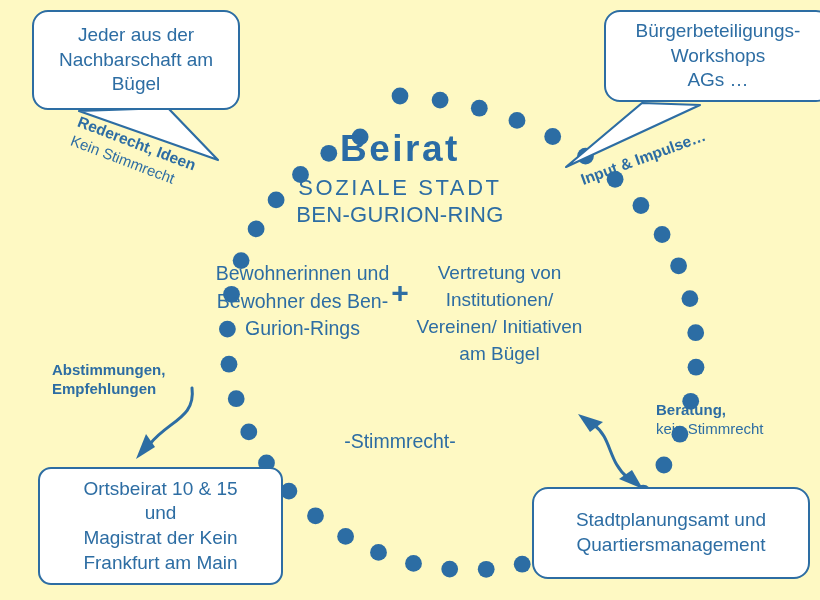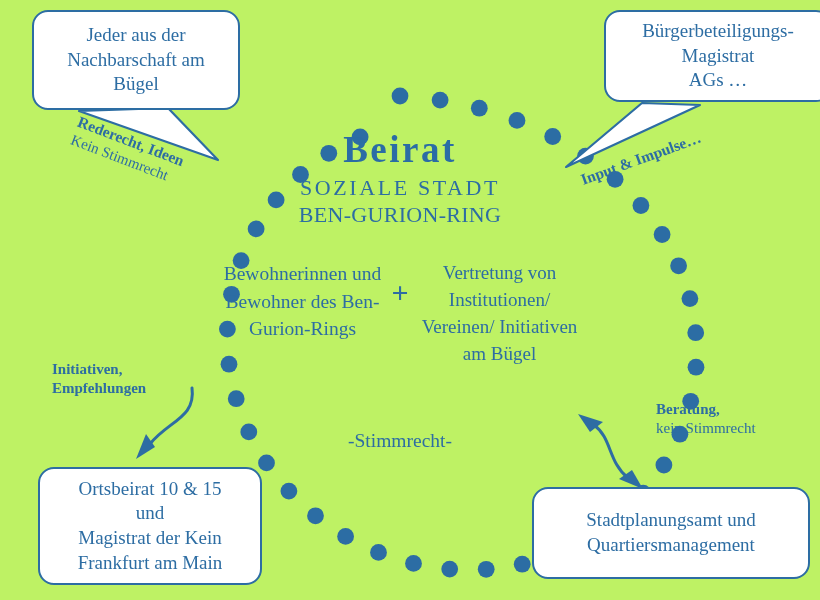--- a/index.html
+++ b/index.html
@@ -4,23 +4,23 @@
 <style>
   html, body {
     margin: 0;
     padding: 0;
     background: #ffffff;
   }
   #canvas {
     position: relative;
     width: 820px;
     height: 600px;
-    background: #bef264;
+    background: #fef9c3;
     overflow: hidden;
-    font-family: Liberation Serif, serif;
+    font-family: Liberation Sans, sans-serif;
   }
   #vector-layer {
     position: absolute;
     left: 0;
     top: 0;
     width: 820px;
     height: 600px;
     pointer-events: none;
   }
 
@@ -38,21 +38,21 @@
     text-align: center;
     line-height: 1.30;
     font-size: 19px;
     padding: 6px 10px;
   }
   .box .lines { width: 100%; }
   .box .ln { display: block; white-space: nowrap; }
 
   #bubble-neighbourhood { left: 32px;  top: 10px;  width: 208px; height: 100px; }
   #bubble-participation { left: 604px; top: 10px;  width: 228px; height: 92px; }
-  #box-local-council    { left: 38px;  top: 467px; width: 224px; height: 118px; }
+  #box-local-council    { left: 38px;  top: 467px; width: 245px; height: 118px; border-radius: 13px; }
   #box-city-planning    { left: 532px; top: 487px; width: 278px; height: 92px; }
 
   
   .ring-text {
     position: absolute;
     color: #2d6da3;
     text-align: center;
   }
   #ring-title {
     left: 260px; top: 128px; width: 280px;
@@ -199,21 +199,21 @@
     <span class="lines">
       <span class="ln">Jeder aus der</span>
       <span class="ln">Nachbarschaft am</span>
       <span class="ln">Bügel</span>
     </span>
   </div>
 
   <div class="box" id="bubble-participation">
     <span class="lines">
       <span class="ln">Bürgerbeteiligungs-</span>
-      <span class="ln">Magistrat</span>
+      <span class="ln">Workshops</span>
       <span class="ln">AGs …</span>
     </span>
   </div>
 
   <div class="box" id="box-local-council">
     <span class="lines">
       <span class="ln">Ortsbeirat 10 &amp; 15</span>
       <span class="ln">und</span>
       <span class="ln">Magistrat der Kein</span>
       <span class="ln">Frankfurt am Main</span>
@@ -254,21 +254,21 @@
   <div class="annot" id="annot-speech-rights">
     <span class="strong">Rederecht, Ideen</span>
     <span class="light">Kein Stimmrecht</span>
   </div>
 
   <div class="annot" id="annot-input-impulse">
     <span class="strong">Input &amp; Impulse…</span>
   </div>
 
   <div class="annot" id="annot-votes">
-    <span class="strong">Initiativen,</span>
+    <span class="strong">Abstimmungen,</span>
     <span class="strong">Empfehlungen</span>
   </div>
 
   <div class="annot" id="annot-advice">
     <span class="strong">Beratung,</span>
     <span class="light">kein Stimmrecht</span>
   </div>
 
 </div>
 

